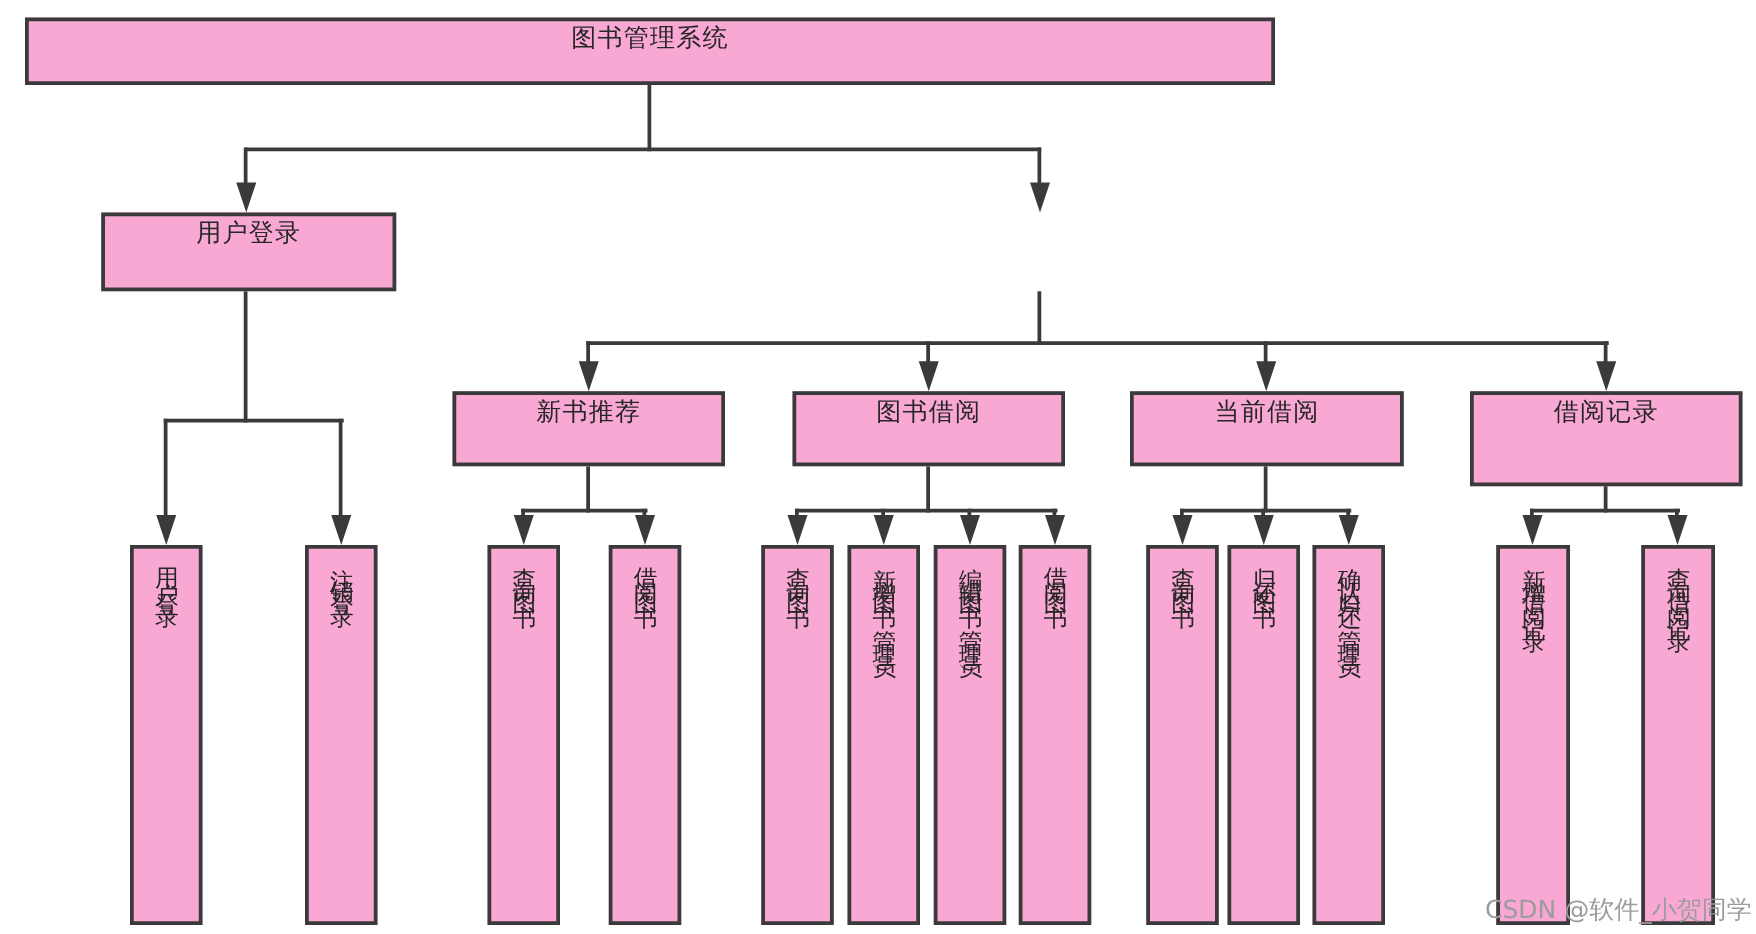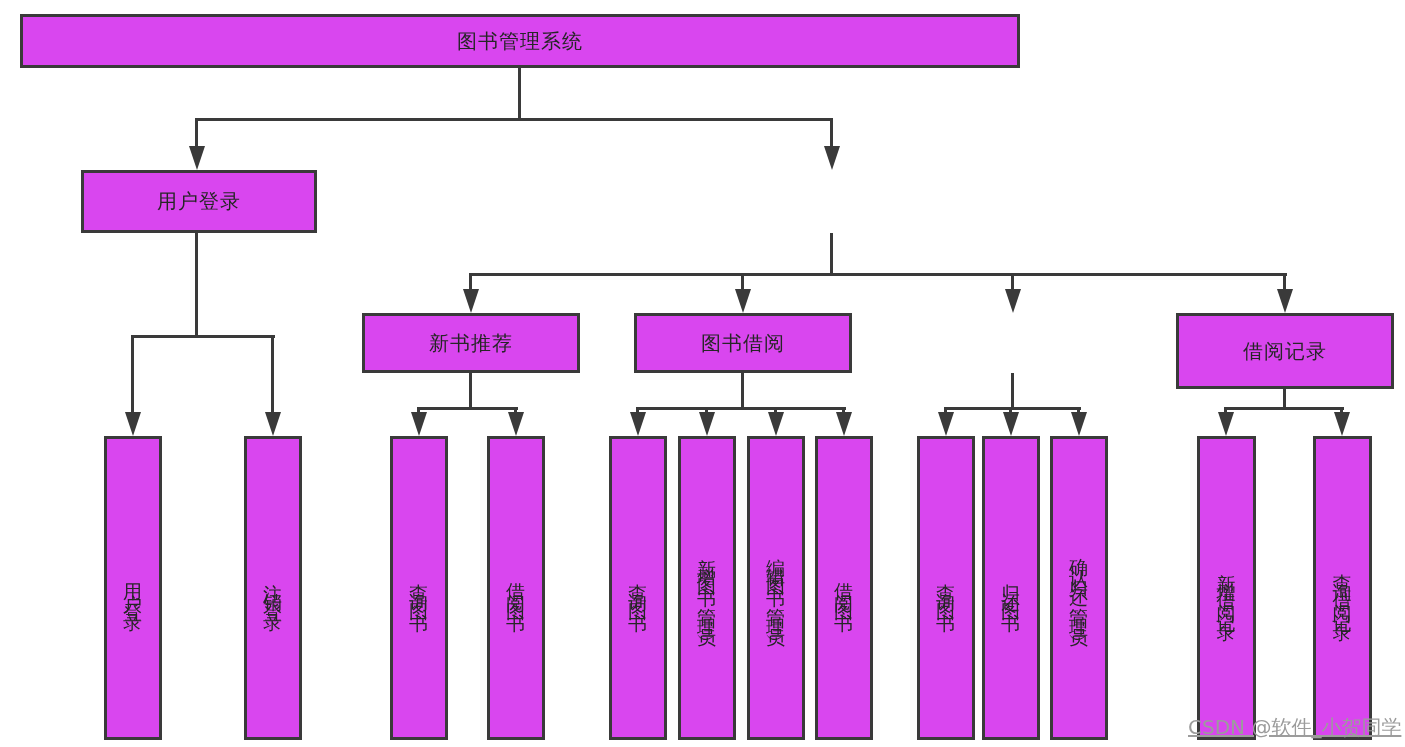--- a/index.html
+++ b/index.html
@@ -1,38 +1,38 @@
 <!DOCTYPE html>
 <html><head>
 <meta charset="utf-8">
 <style>
   html,body{margin:0;padding:0;background:#ffffff;}
   .stage{
     position:relative;width:1405px;height:747px;background:#ffffff;
     font-family:"DejaVu Sans","Liberation Sans",sans-serif;overflow:hidden;
   }
   .box{
-    position:absolute;box-sizing:border-box;background:#d946ef;
-    border:3px solid #3a3a3a;display:flex;align-items:center;justify-content:center;
+    position:absolute;box-sizing:border-box;background:#f9a8d4;
+    border:3px solid #3a3a3a;display:flex;justify-content:center;
     color:#262626;z-index:2;
   }
   .hbox{font-size:20px;letter-spacing:1px;}
   .vbox span{
     writing-mode:vertical-rl;text-orientation:mixed;
     font-size:19px;letter-spacing:10px;line-height:1;color:#262626;
   }
   .vline,.hline{position:absolute;background:#3a3a3a;z-index:1;}
   .arrow{
     position:absolute;width:0;height:0;z-index:1;
     border-left:8px solid transparent;border-right:8px solid transparent;
     border-top:24px solid #3a3a3a;
   }
   .watermark{
     position:absolute;left:1188px;top:714px;z-index:5;
-    font-size:20px;color:#9c9c9c;white-space:nowrap;text-decoration:underline;
+    font-size:20px;color:#9c9c9c;white-space:nowrap;
   }
 </style>
 </head>
 <body>
 
 <div class="stage">
 
   <div id="edges">
       <div class="vline" style="left: 518px; top: 68px; width: 3px; height: 53px; background: rgb(58, 58, 58);"></div>
       <div class="vline" style="left: 195px; top: 233px; width: 3px; height: 105px; background: rgb(58, 58, 58);"></div>
@@ -95,20 +95,23 @@
   <div class="box hbox" style="left:81px;top:170px;width:236px;height:63px">
     <span>用户登录</span>
   </div>
 
   <div class="box hbox" style="left:634px;top:313px;width:218px;height:60px">
     <span>图书借阅</span>
   </div>
   <div class="box hbox" style="left:362px;top:313px;width:218px;height:60px">
     <span>新书推荐</span>
   </div>
+  <div class="box hbox" style="left:904px;top:313px;width:219px;height:60px">
+    <span>当前借阅</span>
+  </div>
   <div class="box hbox" style="left:1176px;top:313px;width:218px;height:76px">
     <span>借阅记录</span>
   </div>
 
   <div class="box vbox" style="left:104px;top:436px;width:58px;height:304px">
     <span>用户登录</span>
   </div>
   <div class="box vbox" style="left:244px;top:436px;width:58px;height:304px">
     <span>注销登录</span>
   </div>

